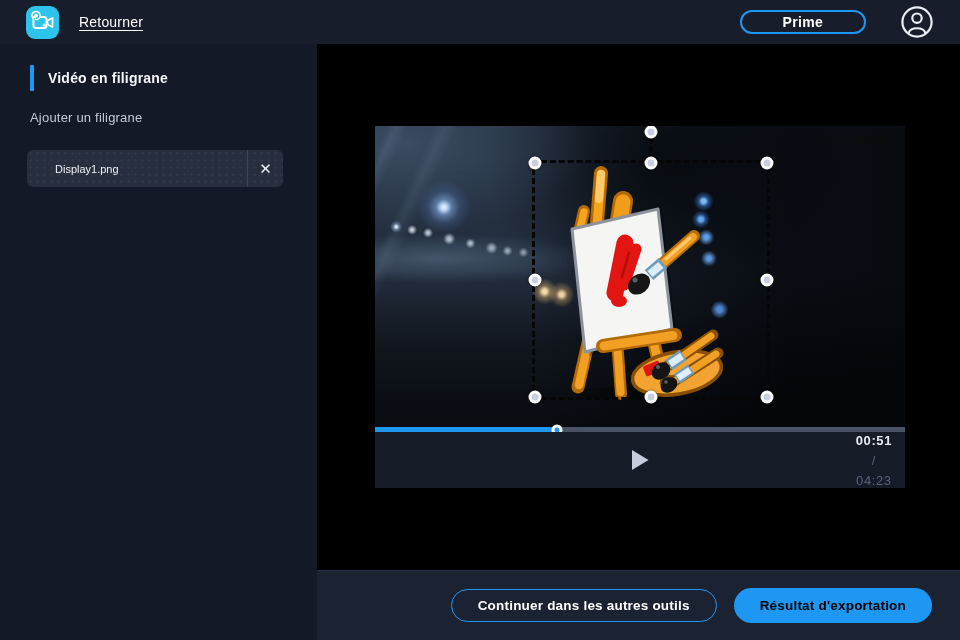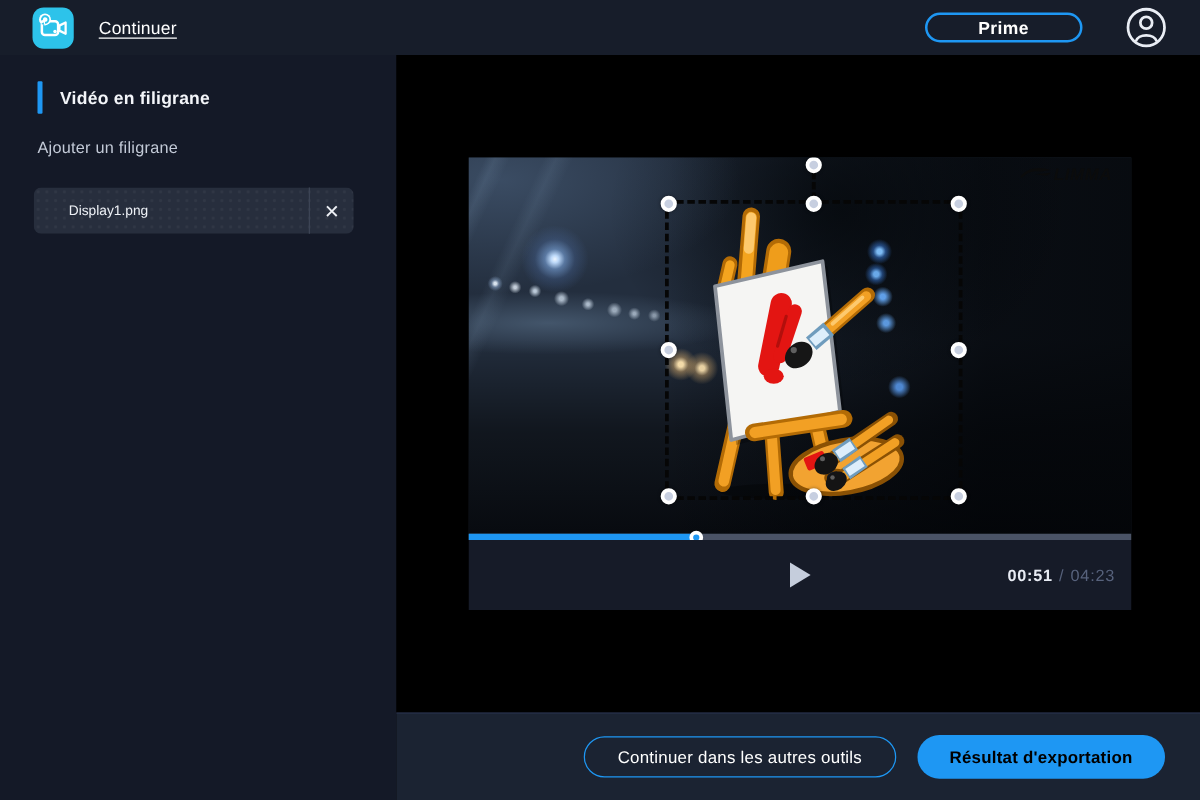--- a/index.html
+++ b/index.html
@@ -90,28 +90,28 @@
   .h-rot{left:50%;top:-31px}
   
   .progress-row{position:relative;width:530px;height:5px;background:var(--progress-track);cursor:pointer;}
   .progress-fill{position:absolute;left:0;top:0;height:5px;background:var(--accent-blue);}
   .progress-handle{position:absolute;top:50%;width:11px;height:11px;border:3px solid #fff;
     border-radius:50%;background:var(--accent-blue);transform:translate(-50%,-50%);cursor:grab;}
   .controls{position:relative;width:530px;height:56px;background:var(--controls-bg);}
   .play-btn{position:absolute;left:50%;top:50%;transform:translate(-50%,-50%);cursor:pointer;
     background:none;border:none;display:flex;padding:4px;}
   .time{position:absolute;right:13px;top:50%;transform:translateY(-50%);
-    font-size:13px;letter-spacing:.6px;color:#57627c;display:flex;gap:5px;align-items:center;}
+    font-size:13px;letter-spacing:.6px;color:#57627c;display:flex;gap:5px;align-items:center;flex-direction:column;}
   .time .current{color:#e7ebf3;font-weight:700;}
   
   .footer{position:absolute;left:0;bottom:0;width:643px;height:70px;background:var(--footer-bg);
     border-top:1px solid #262f48;display:flex;align-items:center;justify-content:flex-end;
     gap:17px;padding-right:28px;}
   .btn-outline{height:33px;padding:0 26px;border:1.5px solid var(--accent-blue);border-radius:999px;
-    background:transparent;color:#fff;font-size:13.5px;font-weight:400;letter-spacing:.2px;
+    background:transparent;color:#fff;font-size:13.5px;font-weight:700;letter-spacing:.2px;
     display:flex;align-items:center;cursor:pointer;font-family:inherit;}
   .btn-primary{height:35px;padding:0 26px;background:var(--accent-blue);border:none;border-radius:999px;
     color:#000000;font-size:13.5px;font-weight:700;letter-spacing:.2px;
     display:flex;align-items:center;cursor:pointer;font-family:inherit;}
 </style>
 </head>
 <body>
 
 <header class="topbar">
   <div class="logo">
@@ -119,21 +119,21 @@
       <svg width="33" height="33" viewBox="0 0 33 33">
         <rect x="7.5" y="11" width="13" height="11" rx="2.5" fill="none" stroke="#fff" stroke-width="2"></rect>
         <path d="M21.5 14.5 L26.5 12 V21 L21.5 18.5 Z" fill="none" stroke="#fff" stroke-width="1.8" stroke-linejoin="round"></path>
         <circle cx="18" cy="19.2" r="1.4" fill="#fff"></circle>
         <circle cx="10" cy="9.5" r="4.8" fill="#fff"></circle>
         <path d="M7.6 10.2 a2.6 2.6 0 1 1 2.4 2" fill="none" stroke="#2dc3ea" stroke-width="1.5"></path>
         <path d="M7 13.2 l1.8 -1.4 l0.7 2.2 z" fill="#2dc3ea"></path>
       </svg>
     </span>
   </div>
-  <a class="back-link">Continuer</a>
+  <a class="back-link">Retourner</a>
   <div class="topbar-right">
     <button class="prime-btn">Prime</button>
     <div class="profile">
       <span style="display:flex;">
         <svg width="34" height="34" viewBox="0 0 34 34">
           <circle cx="17" cy="17" r="14.6" fill="none" stroke="#e9edf4" stroke-width="2.2"></circle>
           <circle cx="17" cy="13.2" r="4.7" fill="none" stroke="#e9edf4" stroke-width="2.2"></circle>
           <path d="M8.6 28.2 C10.2 21.6 23.8 21.6 25.4 28.2" fill="none" stroke="#e9edf4" stroke-width="2.2"></path>
         </svg>
       </span>

